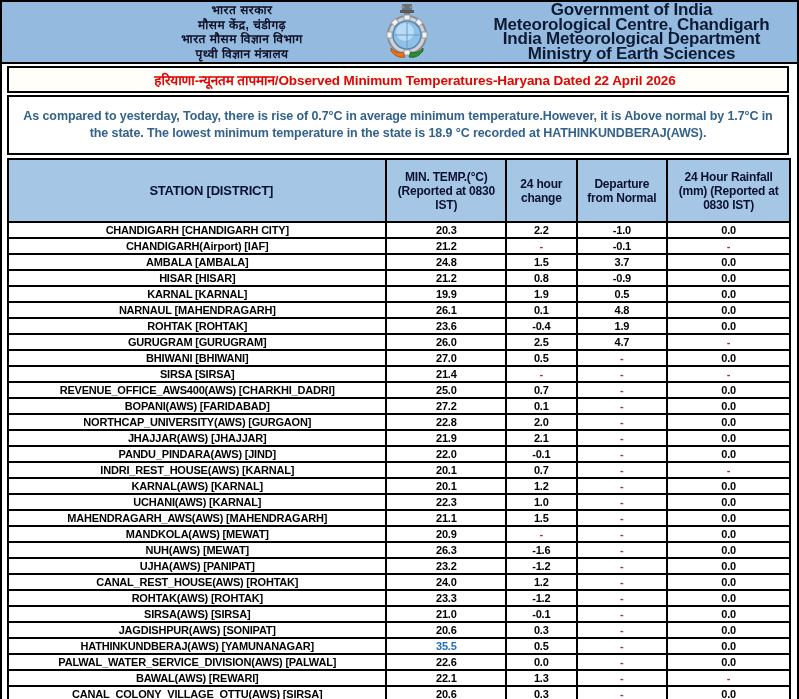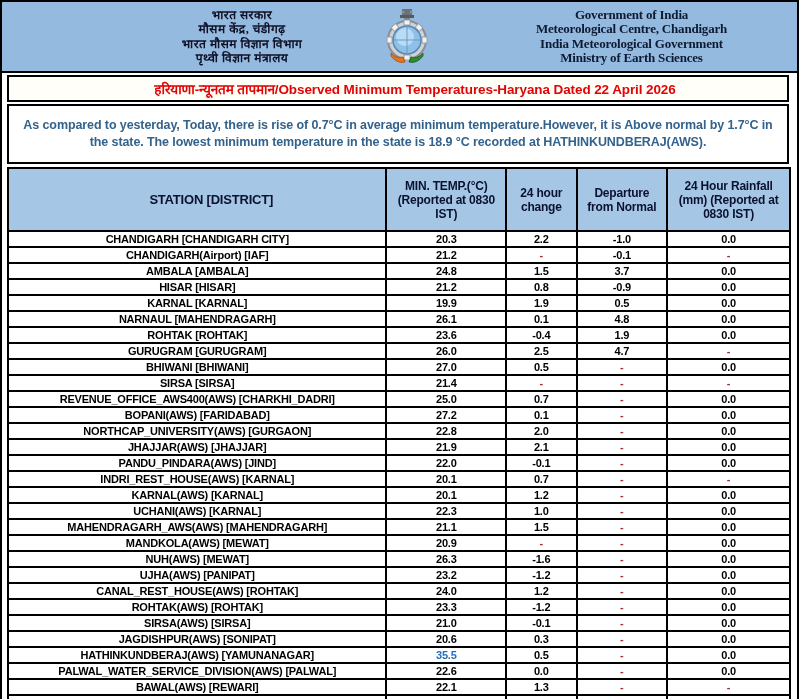--- a/index.html
+++ b/index.html
@@ -13,42 +13,41 @@
   .page {
     width: 799px; height: 699px;
     border-top: 2px solid #000;
     border-left: 2px solid #000;
     border-right: 2px solid #000;
     background: #fff;
     overflow: hidden;
   }
   
   .header-band {
-    height: 71px;
+    height: 62px;
     background: #95badf;
     border-bottom: 2px solid #000;
     display: grid;
     grid-template-columns: 368px 74px auto;
     align-items: center;
-    font-family: Liberation Serif, serif;
   }
   .org-hi {
     padding-left: 112px;
     text-align: center;
     color: #0d1026;
     font-size: 12px;
     line-height: 14.5px;
     letter-spacing: 0.5px;
   }
   .logo-wrap { display: flex; justify-content: center; align-items: center; }
   .org-en {
     text-align: center;
     padding-left: 36px; padding-right: 14px;
     color: #0d1a33;
-    font-size: 13px;
+    font-size: 17px;
     line-height: 14.5px;
     letter-spacing: -0.2px;
   }
   
   .title-bar {
     margin: 2px 8px 0 5px;
     border: 2px solid #000;
     height: 27px;
     background: #fffef8;
     display: flex; align-items: center; justify-content: center;
@@ -148,21 +147,21 @@
         <circle cx="24" cy="29" r="9" fill="#b8dcf5"></circle>
         <path d="M13 32 h26 M26 18 v28" stroke="#6d9dc4" stroke-width="1" fill="none"></path>
 
         <path d="M10 48 q6 8 14 6 l-2 -5 q-7 2 -12 -4 z" fill="#e8731a" stroke="#a34e0d" stroke-width="0.8"></path>
         <path d="M42 48 q-6 8 -14 6 l2 -5 q7 2 12 -4 z" fill="#2e8b2e" stroke="#1d5c1d" stroke-width="0.8"></path>
       </svg>
     </div>
     <div class="org-en">
       <div>Government of India</div>
       <div>Meteorological Centre, Chandigarh</div>
-      <div>India Meteorological Government</div>
+      <div>India Meteorological Department</div>
       <div>Ministry of Earth Sciences</div>
     </div>
   </div>
 
   <div class="title-bar">हरियाणा-न्यूनतम तापमान/Observed Minimum Temperatures-Haryana Dated 22 April 2026</div>
 
   <div class="note-box">As compared to yesterday, Today, there is rise of 0.7°C in average minimum temperature.However, it is Above normal by 1.7°C in the state. The lowest minimum temperature in the state is 18.9 °C recorded at HATHINKUNDBERAJ(AWS).</div>
 
   <table class="data-table">
     <colgroup>

